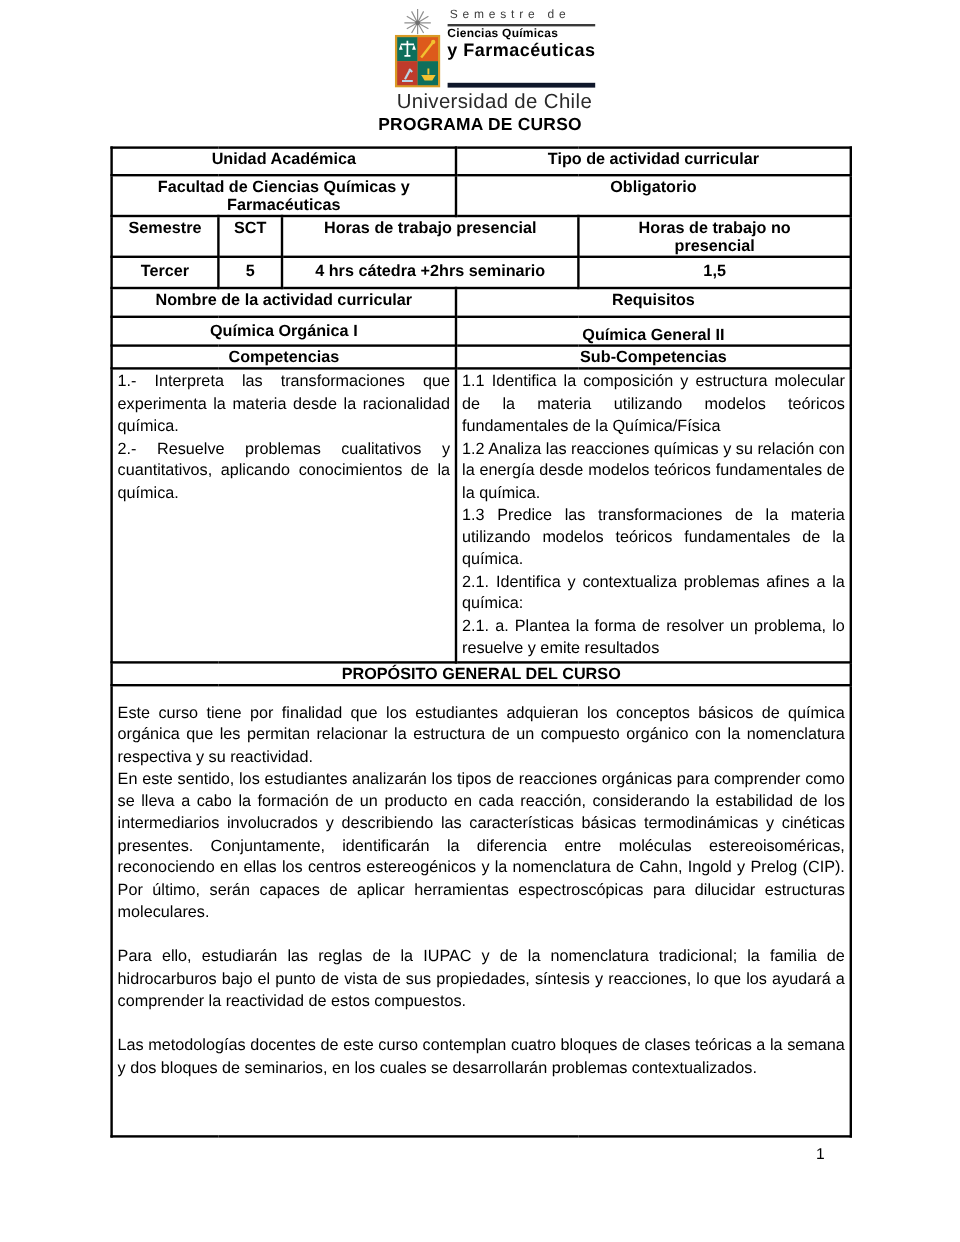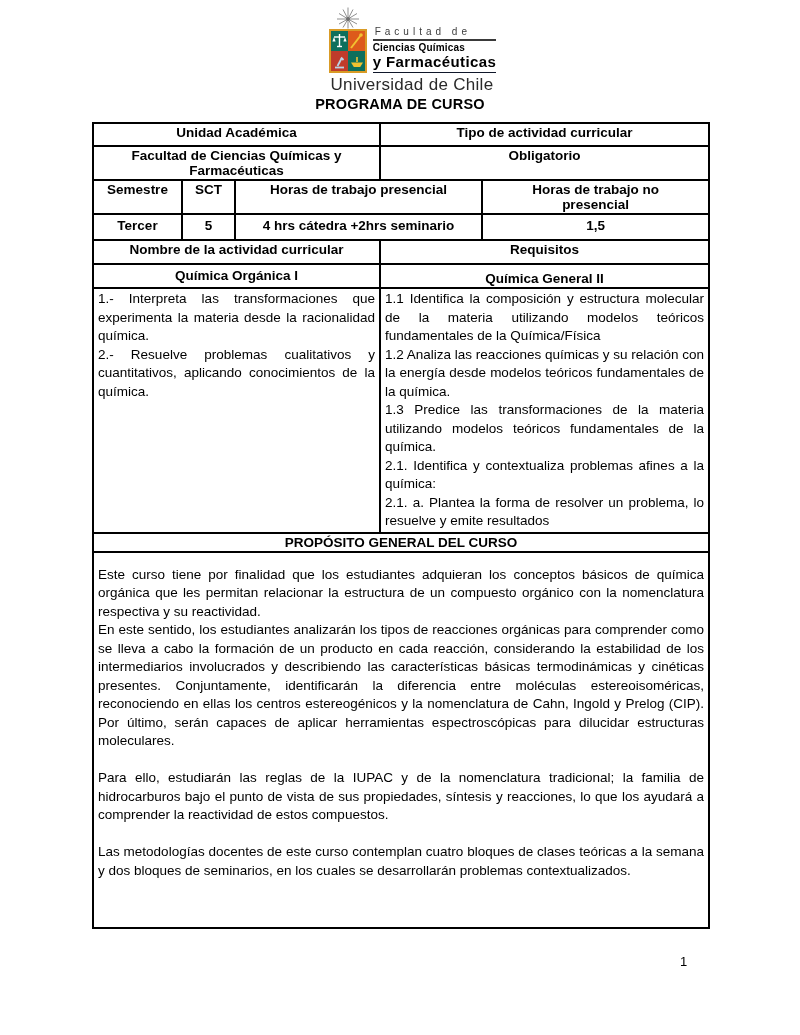--- a/index.html
+++ b/index.html
@@ -22,21 +22,21 @@
   .crest-col { display: flex; flex-direction: column; align-items: center; width: 40px; }
   .crest-col svg { display: block; }
   .logo-text-col { margin-left: 5px; display: flex; flex-direction: column; }
   .fac-line1 {
     font-size: 10px; color: #3d3d3d; letter-spacing: 4px;
     border-bottom: 2px solid #3a3a3a; padding: 0 1px 2px 2px; white-space: nowrap;
   }
   .fac-line2 { font-weight: bold; font-size: 10px; letter-spacing: 0.2px; margin-top: 1px; white-space: nowrap; }
   .fac-line3 {
     font-weight: bold; font-size: 15px; letter-spacing: 0.4px;
-    border-bottom: 1px solid #0f172a; padding-bottom: 2px; white-space: nowrap;
+    border-bottom: 4px solid #0f172a; padding-bottom: 18px; white-space: nowrap;
   }
   .university { font-size: 17px; color: #2a2a2a; margin-top: 2px; letter-spacing: 0.3px; }
 
   
   .doc-title {
     position: absolute; top: 96px; left: 0; width: 800px;
     text-align: center; font-weight: bold; font-size: 14.5px; letter-spacing: 0.2px;
   }
 
   
@@ -111,21 +111,21 @@
             <line x1="6" y1="38.5" x2="15" y2="38.5"></line>
             <line x1="8.5" y1="37" x2="12.5" y2="29.5"></line>
             <line x1="12" y1="28.5" x2="14.5" y2="31"></line>
           </g>
 
           <path d="M22 33.5 h12 l-2.8 4.5 h-6.4 Z" fill="#f2c230"></path>
           <line x1="28" y1="28" x2="28" y2="33" stroke="#f2c230" stroke-width="1.6"></line>
         </svg>
       </div>
       <div class="logo-text-col">
-        <span class="fac-line1">Facultad de</span>
+        <span class="fac-line1">Semestre de</span>
         <span class="fac-line2">Ciencias Químicas</span>
         <span class="fac-line3">y Farmacéuticas</span>
       </div>
     </div>
     <div class="university">Universidad de Chile</div>
   </div>
 </div>
 
 <div class="doc-title">PROGRAMA DE CURSO</div>
 
@@ -161,20 +161,24 @@
       <td class="hd" style="padding-top:3px">1,5</td>
     </tr>
     <tr style="height:24px">
       <td colspan="3" class="hd">Nombre de la actividad curricular</td>
       <td colspan="2" class="hd">Requisitos</td>
     </tr>
     <tr style="height:24px">
       <td colspan="3" class="hd" style="padding-top:3px">Química Orgánica I</td>
       <td colspan="2" class="hd" style="padding-top:6px">Química General II</td>
     </tr>
+    <tr style="height:19px">
+      <td colspan="3" class="hd">Competencias</td>
+      <td colspan="2" class="hd">Sub-Competencias</td>
+    </tr>
     <tr style="height:218px">
       <td colspan="3" class="body-cell">
         <p>1.- Interpreta las transformaciones que experimenta la materia desde la racionalidad química.</p>
         <p>2.- Resuelve problemas cualitativos y cuantitativos, aplicando conocimientos de la química.</p>
       </td>
       <td colspan="2" class="body-cell">
         <p>1.1 Identifica la composición y estructura molecular de la materia utilizando modelos teóricos fundamentales de la Química/Física</p>
         <p>1.2 Analiza las reacciones químicas y su relación con la energía desde modelos teóricos fundamentales de la química.</p>
         <p>1.3 Predice las transformaciones de la materia utilizando modelos teóricos fundamentales de la química.</p>
         <p>2.1. Identifica y contextualiza problemas afines a la química:</p>

